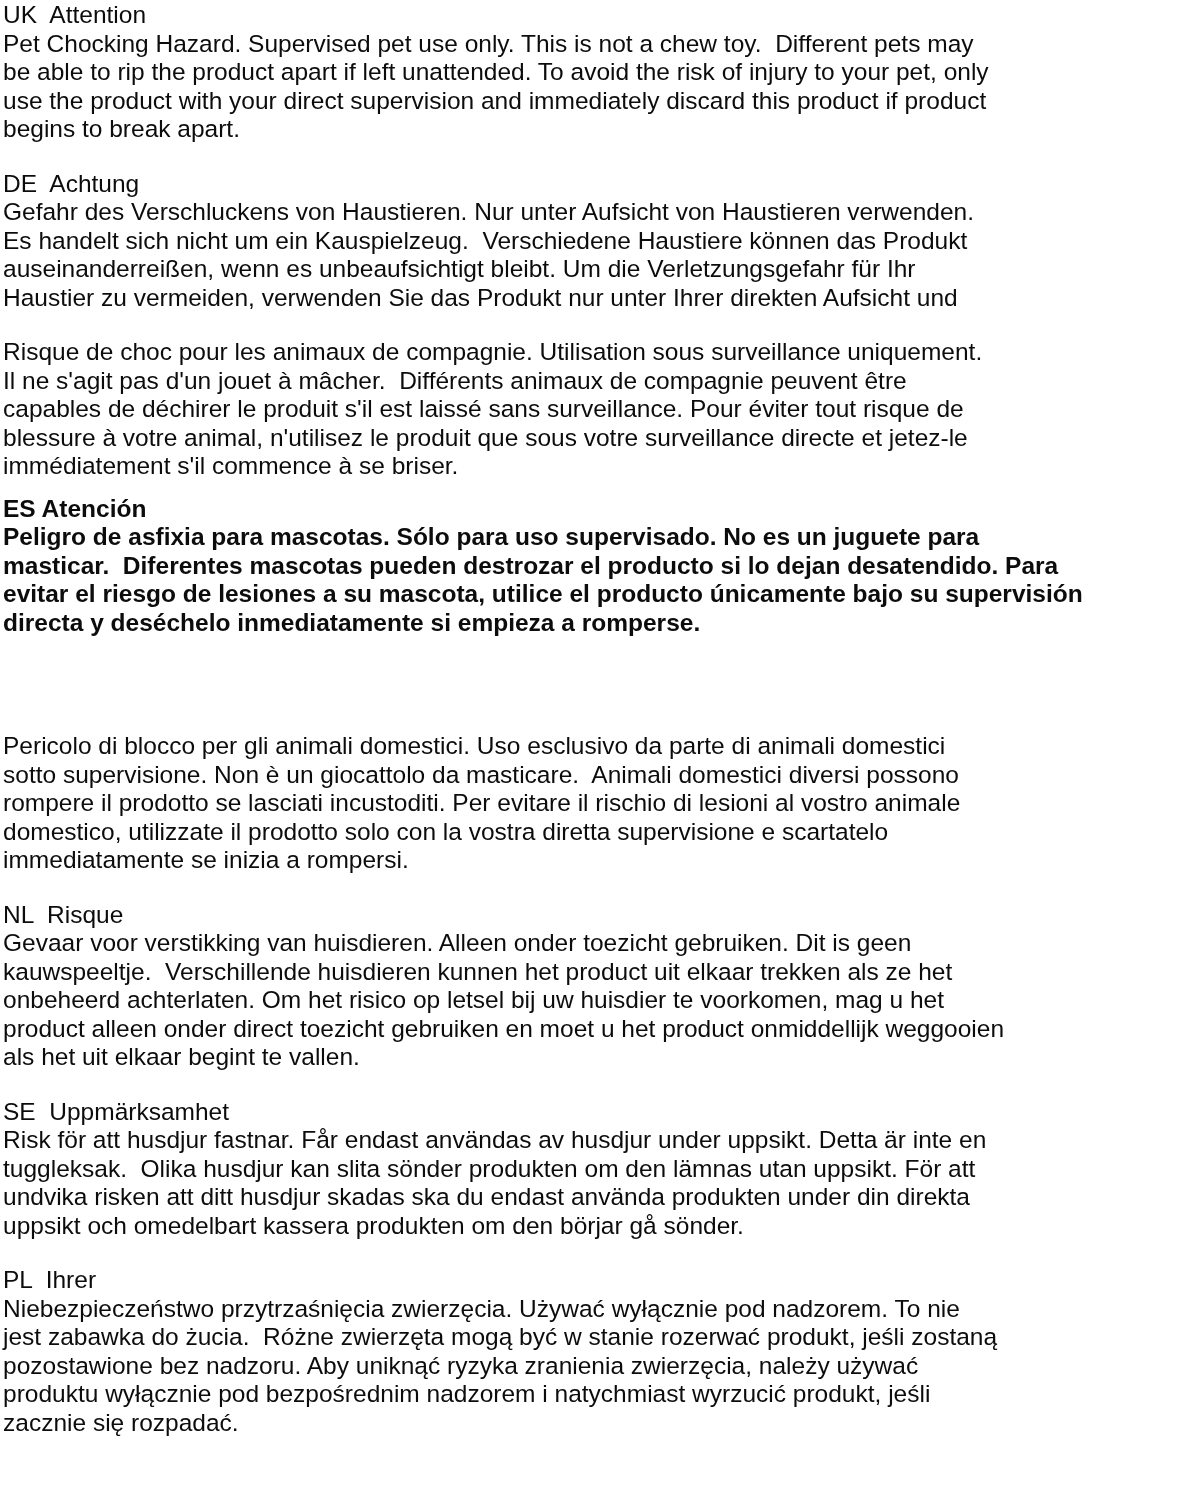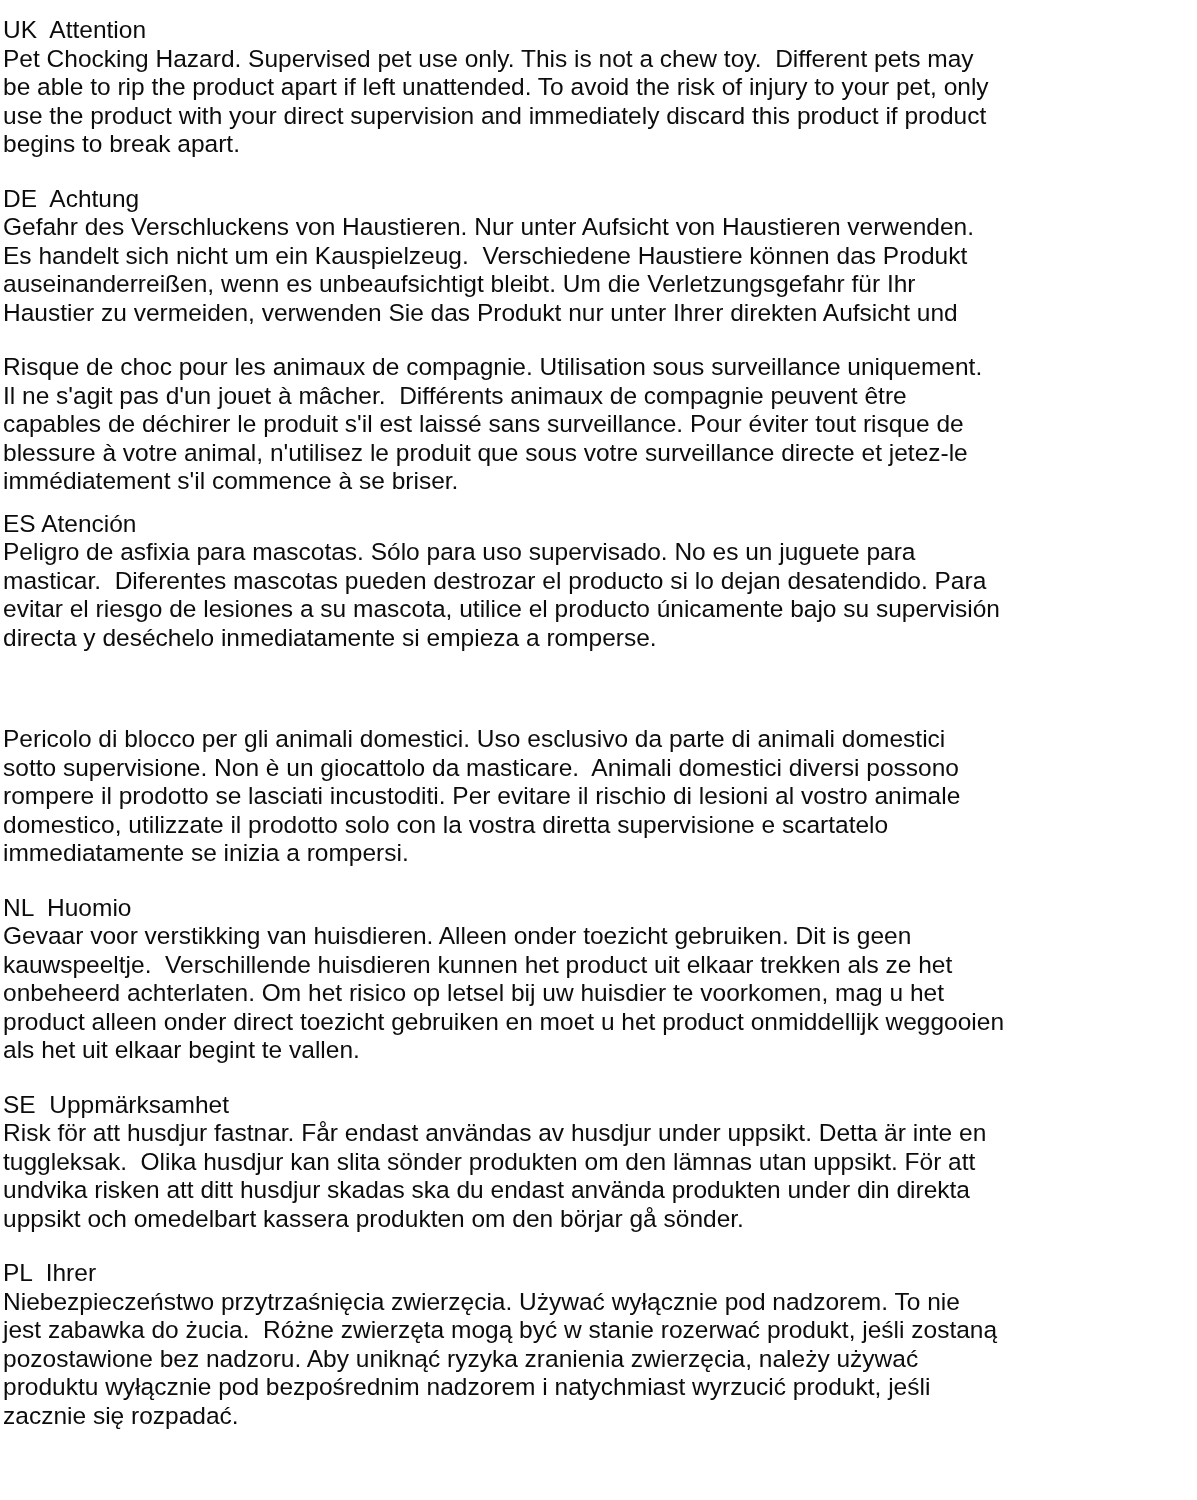--- a/index.html
+++ b/index.html
@@ -8,37 +8,37 @@
     background: #ffffff;
   }
   body {
     width: 1197px;
     height: 1500px;
     overflow: hidden;
   }
   .doc {
     box-sizing: border-box;
     width: 1197px;
-    padding: 16px 0 0 3px;
+    padding: 1px 0 0 3px;
     font-family: "Liberation Sans", sans-serif;
     font-size: 24.5px;
     line-height: 28.5px;
     font-weight: 400;
     color: #0c0c0c;
   }
   .sec {
     margin: 0 0 26px 0;
   }
   .sec .heading,
   .sec .body {
     margin: 0;
     white-space: pre; 
   }
   .sec-fr { margin-bottom: 14px; }
-  .sec-es { margin-bottom: 73px; } 
+  .sec-es { margin-bottom: 95px; font-weight: bold; } 
   .sec-pl { margin-bottom: 0; }
 </style>
 </head>
 <body>
 
 <main class="doc">
 
   <section class="sec sec-uk">
     <div class="heading">UK  Attention</div>
     <div class="body">Pet Chocking Hazard. Supervised pet use only. This is not a chew toy.  Different pets may
@@ -73,21 +73,21 @@
 
   <section class="sec sec-it">
     <div class="body">Pericolo di blocco per gli animali domestici. Uso esclusivo da parte di animali domestici
 sotto supervisione. Non è un giocattolo da masticare.  Animali domestici diversi possono
 rompere il prodotto se lasciati incustoditi. Per evitare il rischio di lesioni al vostro animale
 domestico, utilizzate il prodotto solo con la vostra diretta supervisione e scartatelo
 immediatamente se inizia a rompersi.</div>
   </section>
 
   <section class="sec sec-nl">
-    <div class="heading">NL  Huomio</div>
+    <div class="heading">NL  Risque</div>
     <div class="body">Gevaar voor verstikking van huisdieren. Alleen onder toezicht gebruiken. Dit is geen
 kauwspeeltje.  Verschillende huisdieren kunnen het product uit elkaar trekken als ze het
 onbeheerd achterlaten. Om het risico op letsel bij uw huisdier te voorkomen, mag u het
 product alleen onder direct toezicht gebruiken en moet u het product onmiddellijk weggooien
 als het uit elkaar begint te vallen.</div>
   </section>
 
   <section class="sec sec-se">
     <div class="heading">SE  Uppmärksamhet</div>
     <div class="body">Risk för att husdjur fastnar. Får endast användas av husdjur under uppsikt. Detta är inte en

